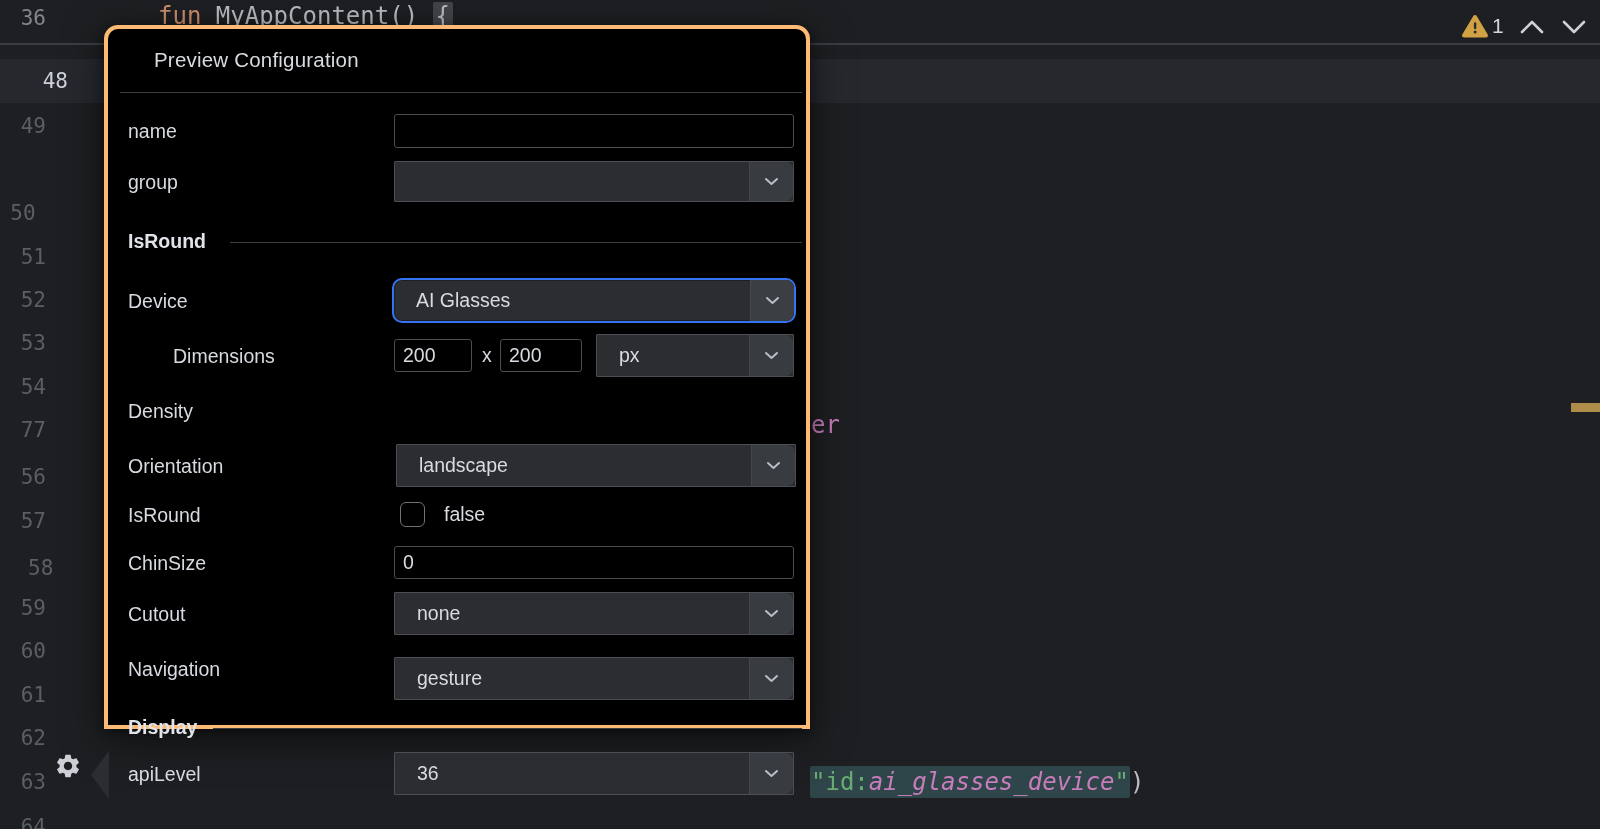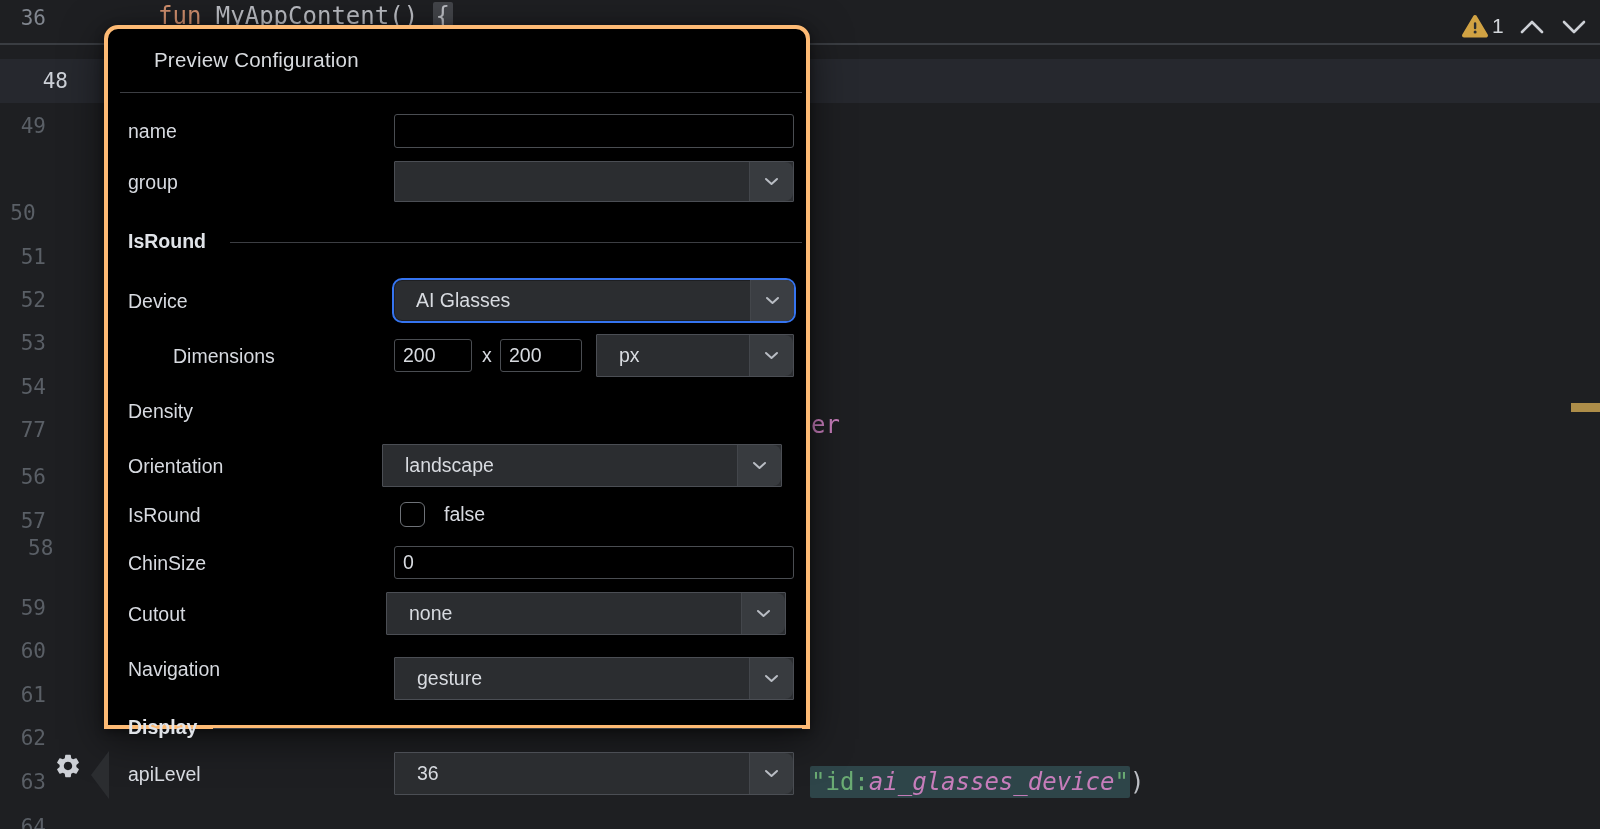--- a/index.html
+++ b/index.html
@@ -77,21 +77,21 @@
     <div class="gutter-num bright" style="top: 59.5px;">48</div>
     <div class="gutter-num" style="top: 104.5px;">49</div>
     <div class="gutter-num" style="top: 191.5px; text-align: center;">50</div>
     <div class="gutter-num" style="top: 235.5px;">51</div>
     <div class="gutter-num" style="top: 278.5px;">52</div>
     <div class="gutter-num" style="top: 321.5px;">53</div>
     <div class="gutter-num" style="top: 365.5px;">54</div>
     <div class="gutter-num" style="top: 408.5px;">77</div>
     <div class="gutter-num" style="top: 455.5px;">56</div>
     <div class="gutter-num" style="top: 499.5px;">57</div>
-    <div class="gutter-num" style="top: 527px; padding-left: 28px;">58</div>
+    <div class="gutter-num" style="top: 547px; padding-left: 28px;">58</div>
     <div class="gutter-num" style="top: 586.5px;">59</div>
     <div class="gutter-num" style="top: 629.5px;">60</div>
     <div class="gutter-num" style="top: 673.5px;">61</div>
     <div class="gutter-num" style="top: 716.5px;">62</div>
     <div class="gutter-num" style="top: 760.5px;">63</div>
     <div class="gutter-num" style="top: 805.5px;">64</div>
   </div>
 
 <div class="abs code peek-er">er</div>
 
@@ -164,38 +164,38 @@
     <div class="chev-seg">
         <svg width="15" height="9" viewBox="0 0 15 9">
           <polyline points="2,2 7.5,7 13,2" fill="none" stroke="#B9BDC4" stroke-width="2" stroke-linecap="round" stroke-linejoin="round"></polyline>
         </svg>
       </div>
   </div>
 
   <div class="in row-label" style="left:20px;top:370px;">Density</div>
 
   <div class="in row-label" style="left:20px;top:425px;">Orientation</div>
-  <div class="combo" style="left:274px;top:415px;width:400px;height:43px;">
+  <div class="combo" style="left:288px;top:415px;width:400px;height:43px;">
     <div class="val">landscape</div>
     <div class="chev-seg">
         <svg width="15" height="9" viewBox="0 0 15 9">
           <polyline points="2,2 7.5,7 13,2" fill="none" stroke="#B9BDC4" stroke-width="2" stroke-linecap="round" stroke-linejoin="round"></polyline>
         </svg>
       </div>
   </div>
 
   <div class="in row-label" style="left:20px;top:474px;">IsRound</div>
   <div class="checkbox" style="left:292px;top:473px;"></div>
   <div class="chk-text" style="left:336px;top:474px;">false</div>
 
   <div class="in row-label" style="left:20px;top:522px;">ChinSize</div>
   <input class="txt-input" style="left: 286px; top: 517px; width: 400px; height: 33px;" value="0">
 
   <div class="in row-label" style="left:20px;top:573px;">Cutout</div>
-  <div class="combo" style="left:278px;top:563px;width:400px;height:43px;">
+  <div class="combo" style="left:286px;top:563px;width:400px;height:43px;">
     <div class="val">none</div>
     <div class="chev-seg">
         <svg width="15" height="9" viewBox="0 0 15 9">
           <polyline points="2,2 7.5,7 13,2" fill="none" stroke="#B9BDC4" stroke-width="2" stroke-linecap="round" stroke-linejoin="round"></polyline>
         </svg>
       </div>
   </div>
 
   <div class="in row-label" style="left:20px;top:628px;">Navigation</div>
   <div class="combo" style="left:286px;top:618px;width:400px;height:43px;margin-top:10px;">

